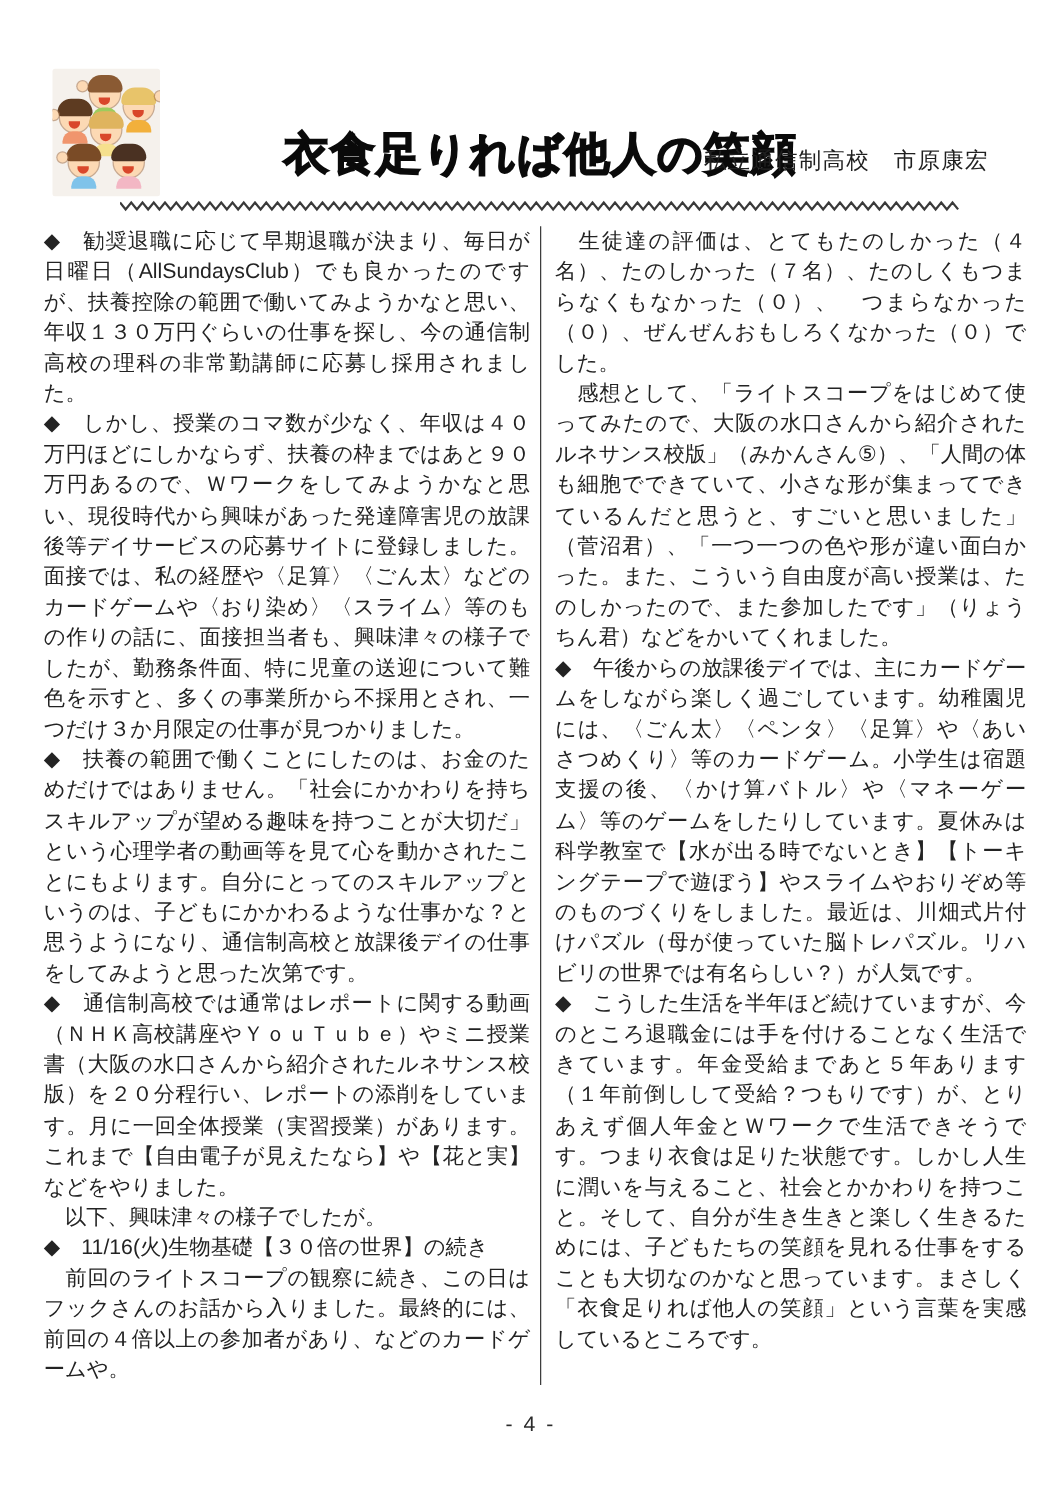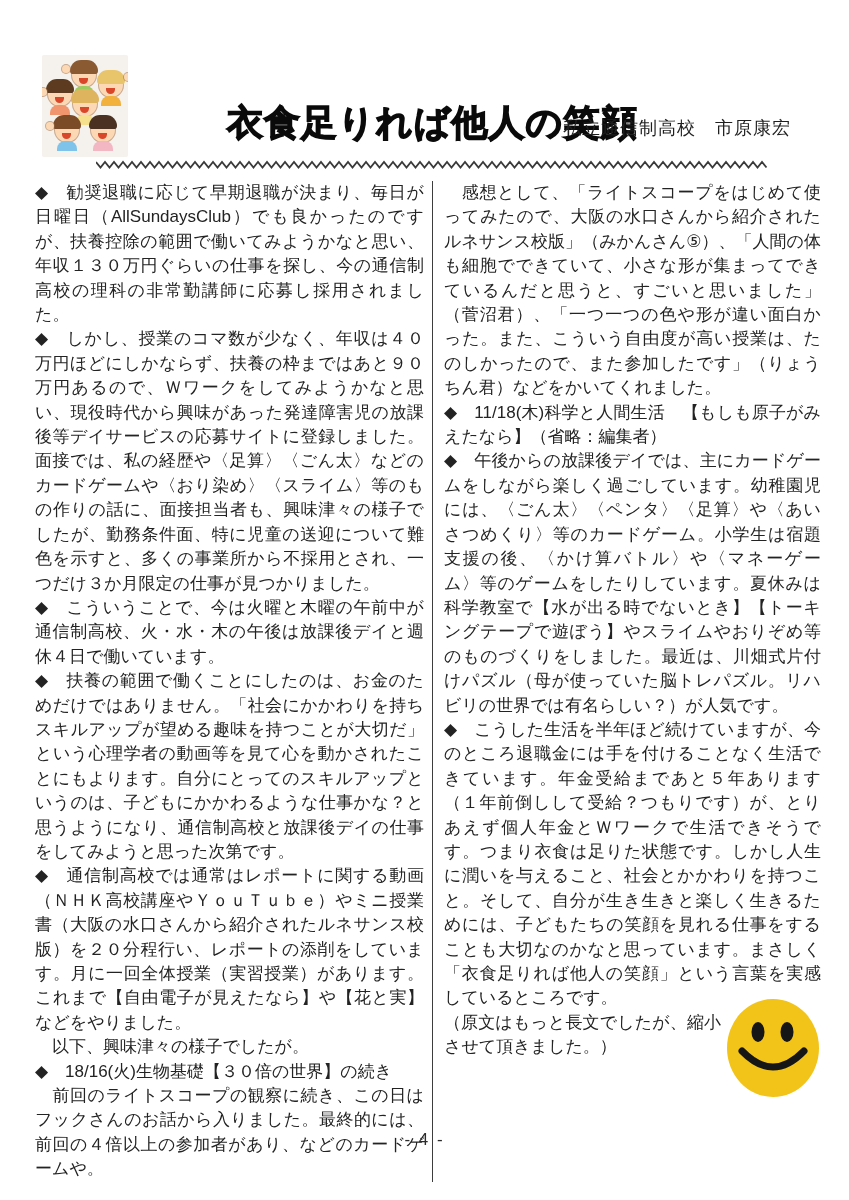--- a/index.html
+++ b/index.html
@@ -115,45 +115,33 @@
   <div class="byline">私立通信制高校　市原康宏</div>
 
   <svg class="wave" width="676" height="10">
     <polyline points="0,2 4.5,7.5 9,2 13.5,7.5 18,2 22.5,7.5 27,2 31.5,7.5 36,2 40.5,7.5 45,2 49.5,7.5 54,2 58.5,7.5 63,2 67.5,7.5 72,2 76.5,7.5 81,2 85.5,7.5 90,2 94.5,7.5 99,2 103.5,7.5 108,2 112.5,7.5 117,2 121.5,7.5 126,2 130.5,7.5 135,2 139.5,7.5 144,2 148.5,7.5 153,2 157.5,7.5 162,2 166.5,7.5 171,2 175.5,7.5 180,2 184.5,7.5 189,2 193.5,7.5 198,2 202.5,7.5 207,2 211.5,7.5 216,2 220.5,7.5 225,2 229.5,7.5 234,2 238.5,7.5 243,2 247.5,7.5 252,2 256.5,7.5 261,2 265.5,7.5 270,2 274.5,7.5 279,2 283.5,7.5 288,2 292.5,7.5 297,2 301.5,7.5 306,2 310.5,7.5 315,2 319.5,7.5 324,2 328.5,7.5 333,2 337.5,7.5 342,2 346.5,7.5 351,2 355.5,7.5 360,2 364.5,7.5 369,2 373.5,7.5 378,2 382.5,7.5 387,2 391.5,7.5 396,2 400.5,7.5 405,2 409.5,7.5 414,2 418.5,7.5 423,2 427.5,7.5 432,2 436.5,7.5 441,2 445.5,7.5 450,2 454.5,7.5 459,2 463.5,7.5 468,2 472.5,7.5 477,2 481.5,7.5 486,2 490.5,7.5 495,2 499.5,7.5 504,2 508.5,7.5 513,2 517.5,7.5 522,2 526.5,7.5 531,2 535.5,7.5 540,2 544.5,7.5 549,2 553.5,7.5 558,2 562.5,7.5 567,2 571.5,7.5 576,2 580.5,7.5 585,2 589.5,7.5 594,2 598.5,7.5 603,2 607.5,7.5 612,2 616.5,7.5 621,2 625.5,7.5 630,2 634.5,7.5 639,2 643.5,7.5 648,2 652.5,7.5 657,2 661.5,7.5 666,2 670.5,7.5" fill="none" stroke="#3a3a3a" stroke-width="1.8"></polyline>
   </svg>
 
   <main class="columns">
     <section class="col col-left">
         <p class="para">◆　勧奨退職に応じて早期退職が決まり、毎日が日曜日（AllSundaysClub）でも良かったのですが、扶養控除の範囲で働いてみようかなと思い、年収１３０万円ぐらいの仕事を探し、今の通信制高校の理科の非常勤講師に応募し採用されました。</p>
         <p class="para">◆　しかし、授業のコマ数が少なく、年収は４０万円ほどにしかならず、扶養の枠まではあと９０万円あるので、Ｗワークをしてみようかなと思い、現役時代から興味があった発達障害児の放課後等デイサービスの応募サイトに登録しました。面接では、私の経歴や〈足算〉〈ごん太〉などのカードゲームや〈おり染め〉〈スライム〉等のもの作りの話に、面接担当者も、興味津々の様子でしたが、勤務条件面、特に児童の送迎について難色を示すと、多くの事業所から不採用とされ、一つだけ３か月限定の仕事が見つかりました。</p>
-        <p class="para">◆　こういうことで、今は火曜と木曜の午前中が通信制高校、火・水・木の午後は放課後デイと週休４日で働いています。</p>
         <p class="para">◆　扶養の範囲で働くことにしたのは、お金のためだけではありません。「社会にかかわりを持ちスキルアップが望める趣味を持つことが大切だ」という心理学者の動画等を見て心を動かされたことにもよります。自分にとってのスキルアップというのは、子どもにかかわるような仕事かな？と思うようになり、通信制高校と放課後デイの仕事をしてみようと思った次第です。</p>
         <p class="para">◆　通信制高校では通常はレポートに関する動画（ＮＨＫ高校講座やＹｏｕＴｕｂｅ）やミニ授業書（大阪の水口さんから紹介されたルネサンス校版）を２０分程行い、レポートの添削をしています。月に一回全体授業（実習授業）があります。これまで【自由電子が見えたなら】や【花と実】などをやりました。</p>
         <p class="para">　以下、興味津々の様子でしたが。</p>
-        <p class="para">◆　18/16(火)生物基礎【３０倍の世界】の続き</p>
+        <p class="para">◆　11/16(火)生物基礎【３０倍の世界】の続き</p>
         <p class="para">　前回のライトスコープの観察に続き、この日はフックさんのお話から入りました。最終的には、前回の４倍以上の参加者があり、などのカードゲームや。</p>
       </section>
     <section class="col col-right">
       <div>
+          <p class="para">　生徒達の評価は、とてもたのしかった（４名）、たのしかった（７名）、たのしくもつまらなくもなかった（０）、　つまらなかった（０）、ぜんぜんおもしろくなかった（０）でした。</p>
           <p class="para">　感想として、「ライトスコープをはじめて使ってみたので、大阪の水口さんから紹介されたルネサンス校版」（みかんさん⑤）、「人間の体も細胞でできていて、小さな形が集まってできているんだと思うと、すごいと思いました」（菅沼君）、「一つ一つの色や形が違い面白かった。また、こういう自由度が高い授業は、たのしかったので、また参加したです」（りょうちん君）などをかいてくれました。</p>
-          <p class="para">◆　11/18(木)科学と人間生活　【もしも原子がみえたなら】（省略：編集者）</p>
           <p class="para">◆　午後からの放課後デイでは、主にカードゲームをしながら楽しく過ごしています。幼稚園児には、〈ごん太〉〈ペンタ〉〈足算〉や〈あいさつめくり〉等のカードゲーム。小学生は宿題支援の後、〈かけ算バトル〉や〈マネーゲーム〉等のゲームをしたりしています。夏休みは科学教室で【水が出る時でないとき】【トーキングテープで遊ぼう】やスライムやおりぞめ等のものづくりをしました。最近は、川畑式片付けパズル（母が使っていた脳トレパズル。リハビリの世界では有名らしい？）が人気です。</p>
           <p class="para">◆　こうした生活を半年ほど続けていますが、今のところ退職金には手を付けることなく生活できています。年金受給まであと５年あります（１年前倒しして受給？つもりです）が、とりあえず個人年金とＷワークで生活できそうです。つまり衣食は足りた状態です。しかし人生に潤いを与えること、社会とかかわりを持つこと。そして、自分が生き生きと楽しく生きるためには、子どもたちの笑顔を見れる仕事をすることも大切なのかなと思っています。まさしく「衣食足りれば他人の笑顔」という言葉を実感しているところです。</p>
         </div>
-      <div class="closing">
-        <span class="smiley-wrap">
-          <svg width="92" height="98" viewBox="0 0 92 98">
-            <ellipse cx="46" cy="49" rx="46" ry="49" fill="#F2C318"></ellipse>
-            <ellipse cx="31" cy="33" rx="6.5" ry="10" fill="#161616"></ellipse>
-            <ellipse cx="60" cy="33" rx="6.5" ry="10" fill="#161616"></ellipse>
-            <path d="M15 52 Q46 84 77 52" fill="none" stroke-width="7" stroke-linecap="round" stroke="#161616"></path>
-          </svg>
-        </span>
-        <p class="para">（原文はもっと長文でしたが、縮小させて頂きました。）</p>
-      </div>
     </section>
   </main>
 
   <footer class="footer">
     <span>- 4 -</span>
   </footer>
 
 </div>
 
 </body></html>

